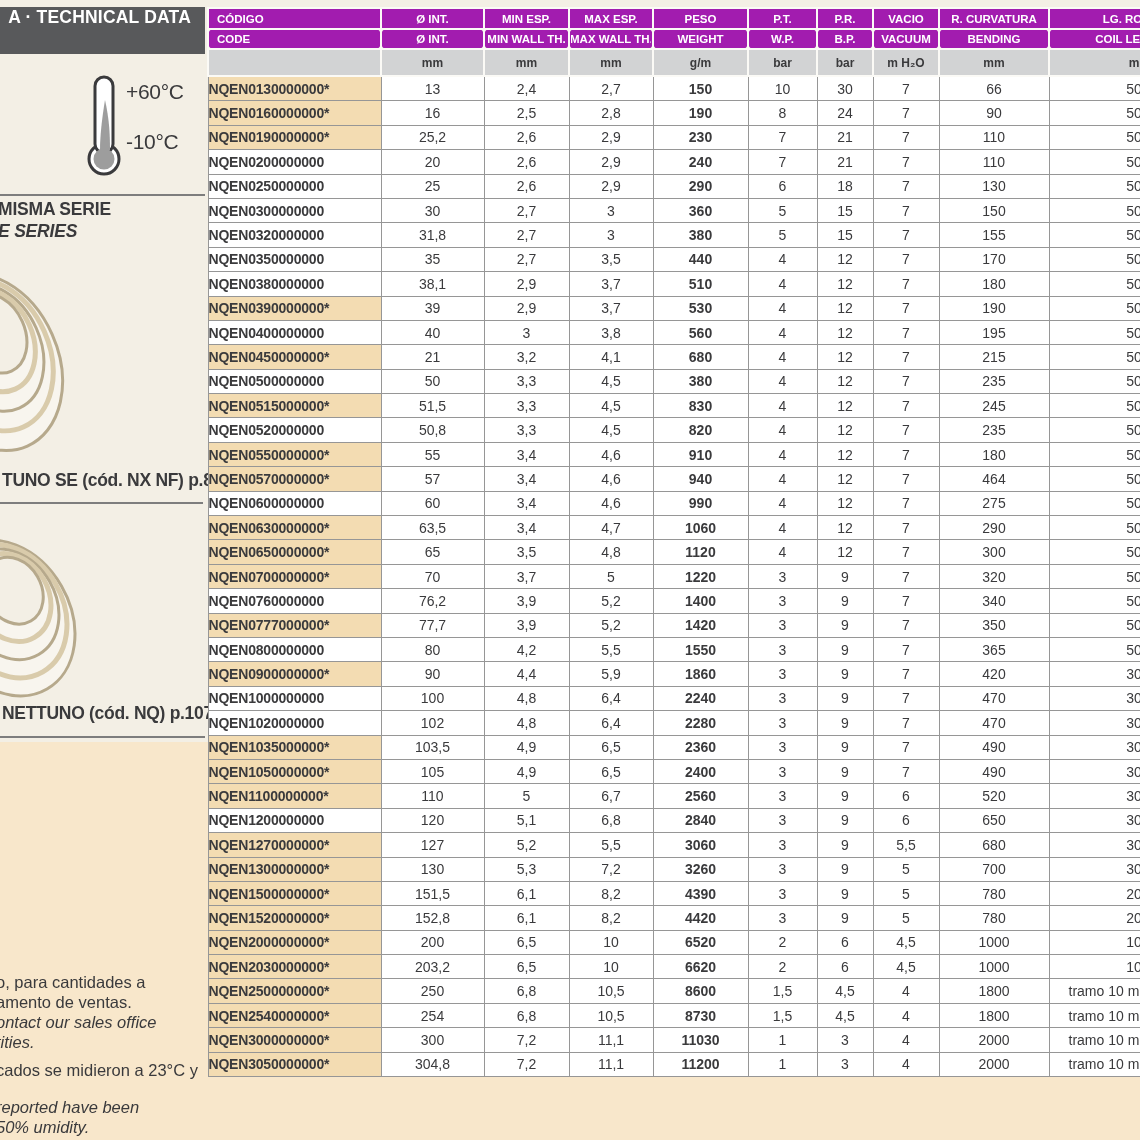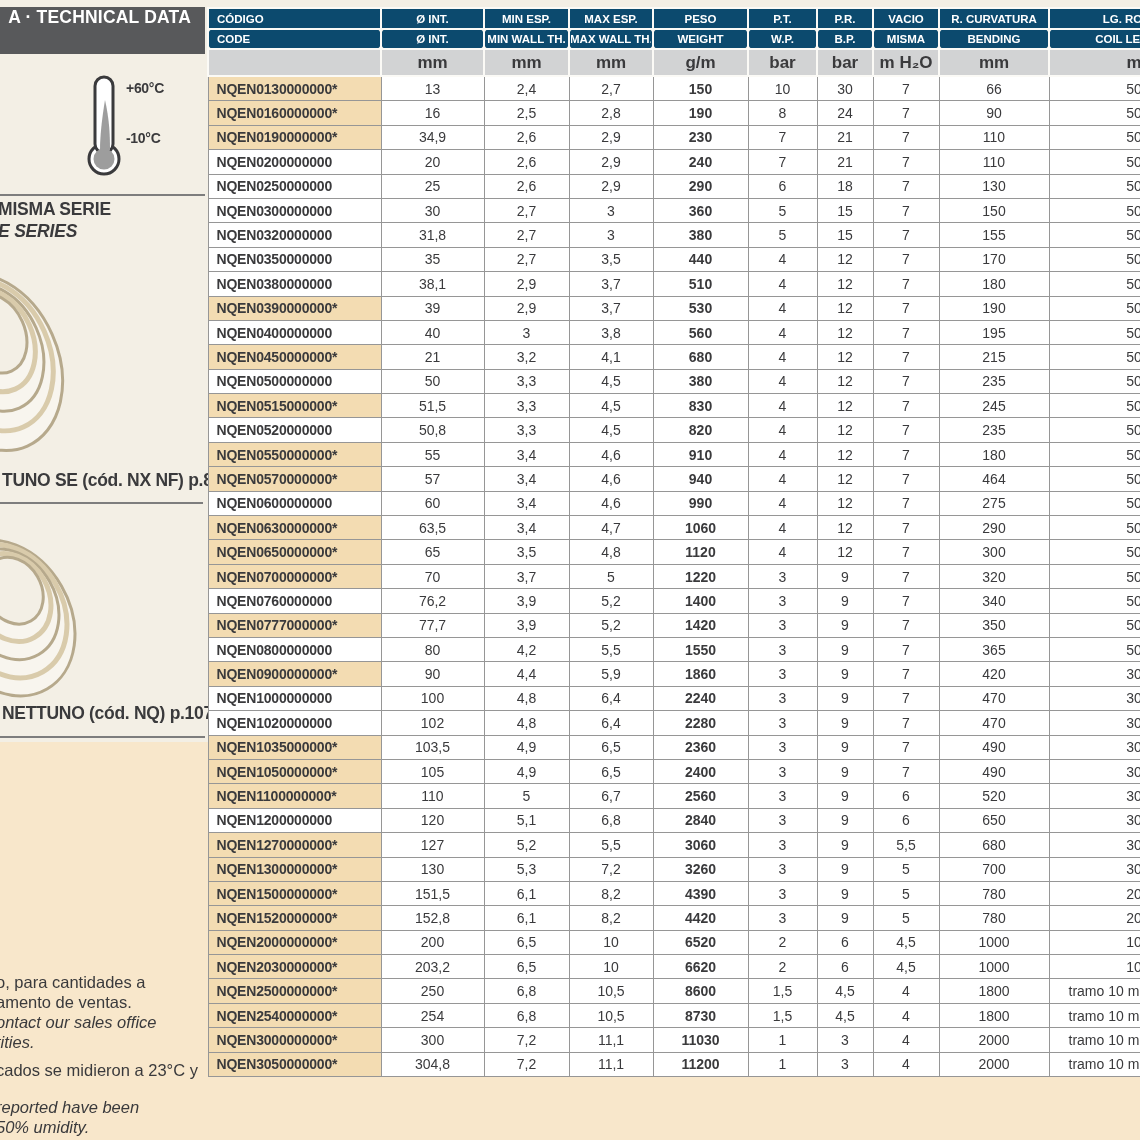--- a/index.html
+++ b/index.html
@@ -9,49 +9,49 @@
     font-family:"Liberation Sans", sans-serif;
   }
   .tan-zone{position:absolute;left:0;top:742px;width:1140px;height:398px;background:#f8e7cb;}
 
   
   .titlebar{
     position:absolute;left:0;top:7px;width:205px;height:47px;background:#58595b;
     display:flex;align-items:flex-start;justify-content:flex-end;box-sizing:border-box;
     padding-right:14px;color:#fff;font-weight:bold;font-size:17.5px;letter-spacing:.2px;white-space:nowrap;
   }
-  .templabel{position:absolute;left:126px;font-weight:bold;font-size:14px;letter-spacing:-.3px;}
+  .templabel{position:absolute;left:126px;font-weight:normal;font-size:21px;letter-spacing:-.3px;}
   .divider{position:absolute;left:0;height:2px;background:#7d7d7d;}
   .series-line{position:absolute;left:-2px;font-weight:bold;font-size:17.5px;white-space:nowrap;letter-spacing:-.2px;}
   .italic{font-style:italic;}
   .ref-label{position:absolute;left:2px;font-weight:bold;font-size:17.5px;white-space:nowrap;letter-spacing:-.3px;}
   .notes{position:absolute;left:-4px;top:972px;width:225px;font-size:16.5px;line-height:20px;white-space:nowrap;}
   .notes p{margin:0;}
   .notes .gap-s{margin-top:8px;}
   .notes .gap-m{margin-top:17px;}
   .hose{position:absolute;}
 
   
   table{
     position:absolute;left:207px;top:7px;width:1011px;
     border-collapse:collapse;table-layout:fixed;
   }
   thead th{
-    background:#0c4a6e;color:#fff;font-weight:bold;font-size:11.5px;
+    background:#a21caf;color:#fff;font-weight:bold;font-size:11.5px;
     border:2px solid #fbfaf6;padding:0;text-align:center;white-space:nowrap;overflow:hidden;
   }
   thead tr.h-es th{height:19px;}
   thead tr.h-en th{height:18px;border-radius:6px;}
-  thead tr.h-unit th{height:25px;background:#d2d3d4;color:#3a3a3c;font-size:17px;}
+  thead tr.h-unit th{height:25px;background:#d2d3d4;color:#3a3a3c;font-size:12px;}
   thead th.lft{text-align:left;padding-left:8px;}
   tbody td{
     background:#fff;border:1px solid #969696;height:23.4px;padding:0;
     font-size:14px;text-align:center;white-space:nowrap;overflow:visible;
   }
-  tbody td.code{text-align:left;padding-left:8px;font-weight:bold;letter-spacing:-.2px;}
+  tbody td.code{text-align:left;font-weight:bold;letter-spacing:-.2px;}
   tbody td.code.hl{background:#f3dcb2;}
   tbody td.peso{font-weight:bold;}
   tbody td.tramo{text-align:left;padding-left:19px;}
 </style>
 </head>
 <body>
 
 <div class="tan-zone"></div>
 
 <div class="titlebar">
@@ -132,21 +132,21 @@
       <th>LG. ROLLO</th>
     </tr>
     <tr class="h-en">
       <th class="lft">CODE</th>
       <th>Ø INT.</th>
       <th>MIN WALL TH.</th>
       <th>MAX WALL TH.</th>
       <th>WEIGHT</th>
       <th>W.P.</th>
       <th>B.P.</th>
-      <th>MISMA</th>
+      <th>VACUUM</th>
       <th>BENDING</th>
       <th>COIL LENGTH</th>
     </tr>
     <tr class="h-unit">
       <th></th>
       <th>mm</th>
       <th>mm</th>
       <th>mm</th>
       <th>g/m</th>
       <th>bar</th>
@@ -176,21 +176,21 @@
     <td>2,8</td>
     <td class="peso">190</td>
     <td>8</td>
     <td>24</td>
     <td>7</td>
     <td>90</td>
     <td>50</td>
   </tr>
       <tr>
     <td class="code hl">NQEN0190000000*</td>
-    <td>34,9</td>
+    <td>25,2</td>
     <td>2,6</td>
     <td>2,9</td>
     <td class="peso">230</td>
     <td>7</td>
     <td>21</td>
     <td>7</td>
     <td>110</td>
     <td>50</td>
   </tr>
       <tr>

